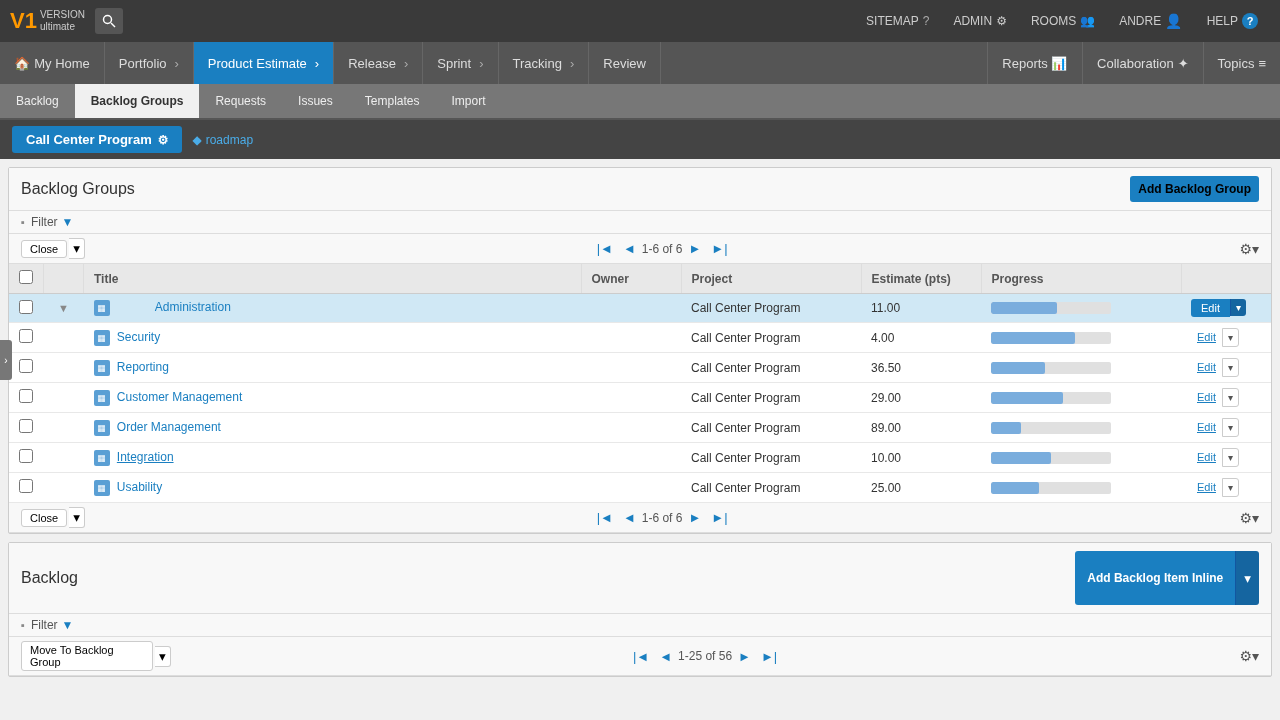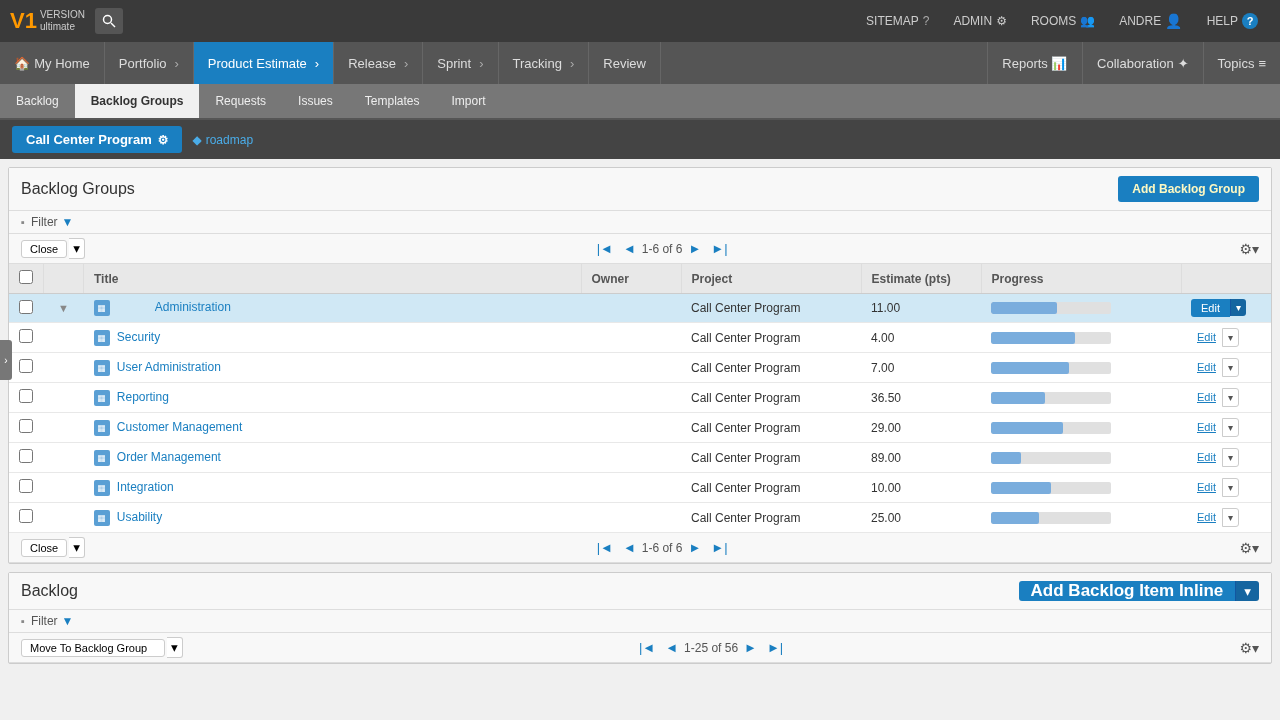--- a/index.html
+++ b/index.html
@@ -32,23 +32,23 @@
 
     
     .program-header { background: #444; padding: 6px 12px; display: flex; align-items: center; gap: 10px; }
     .program-btn { background: #1a7fc1; color: #fff; border: none; padding: 6px 14px; border-radius: 3px; cursor: pointer; font-size: 13px; font-weight: bold; display: flex; align-items: center; gap: 6px; }
     .roadmap-link { color: #4aace8; font-size: 12px; cursor: pointer; display: flex; align-items: center; gap: 4px; }
 
     
     .section { background: #fff; margin: 8px; border: 1px solid #ccc; border-radius: 2px; }
     .section-header { display: flex; align-items: center; justify-content: space-between; padding: 8px 12px; border-bottom: 1px solid #ddd; background: #f8f8f8; }
     .section-title { font-size: 16px; color: #333; font-weight: normal; }
-    .add-btn { background: #1a7fc1; color: #fef9c3; border: none; padding: 6px 14px; border-radius: 3px; cursor: pointer; font-size: 12px; font-weight: bold; }
+    .add-btn { background: #1a7fc1; color: #000000; border: none; padding: 6px 8px; border-radius: 3px; cursor: pointer; font-size: 12px; font-weight: bold; }
     .add-btn-split { display: flex; align-items: stretch; }
-    .add-btn-split .main { background: #1a7fc1; color: #fff; border: none; padding: 0 12px; cursor: pointer; font-size: 17px; font-weight: bold; border-radius: 3px 0 0 3px; }
+    .add-btn-split .main { background: #1a7fc1; color: #fff; border: none; padding: 20px 12px; cursor: pointer; font-size: 12px; font-weight: bold; border-radius: 3px 0 0 3px; }
     .add-btn-split .arrow-btn { background: #1565a0; color: #fff; border: none; padding: 0 8px; cursor: pointer; border-radius: 0 3px 3px 0; border-left: 1px solid #1256a0; }
 
     
     .filter-bar { display: flex; align-items: center; padding: 4px 12px; gap: 6px; background: #f8f8f8; border-bottom: 1px solid #ddd; }
     .filter-label { font-size: 12px; color: #555; display: flex; align-items: center; gap: 4px; cursor: pointer; }
     .filter-icon { color: #1a7fc1; }
 
     
     .pagination-bar { display: flex; align-items: center; justify-content: space-between; padding: 4px 12px; background: #f8f8f8; border-bottom: 1px solid #ddd; }
     .pagination-info { font-size: 12px; color: #555; display: flex; align-items: center; gap: 4px; }
@@ -310,46 +310,20 @@
     </tr>
         <tr>
       <td>
         <input type="checkbox" class="cb" style="">
       </td>
       <td style="text-align:center;">
         
       </td>
       <td>
         <span class="row-icon group">▦</span>
-        <span style="color:#1a7fc1;cursor:pointer;">User Administration</span>
-      </td>
-      <td></td>
-      <td>Call Center Program</td>
-      <td>7.00</td>
-      <td>
-        <div class="progress-bar-wrap">
-          <div class="progress-bar-fill" style="width:65%"></div>
-        </div>
-      </td>
-      <td>
-        <div class="edit-btn-group">
-              <button class="edit-plain">Edit</button>
-              <button class="edit-btn-arrow" style="background:none;color:#555;border:1px solid #ccc;border-radius:0 3px 3px 0;">▾</button>
-            </div>
-      </td>
-    </tr>
-        <tr>
-      <td>
-        <input type="checkbox" class="cb" style="">
-      </td>
-      <td style="text-align:center;">
-        
-      </td>
-      <td>
-        <span class="row-icon group">▦</span>
         <span style="color:#1a7fc1;cursor:pointer;">Reporting</span>
       </td>
       <td></td>
       <td>Call Center Program</td>
       <td>36.50</td>
       <td>
         <div class="progress-bar-wrap">
           <div class="progress-bar-fill" style="width:45%"></div>
         </div>
       </td>
@@ -414,21 +388,21 @@
     </tr>
         <tr>
       <td>
         <input type="checkbox" class="cb" style="">
       </td>
       <td style="text-align:center;">
         
       </td>
       <td>
         <span class="row-icon group">▦</span>
-        <span style="color:#1a7fc1;cursor:pointer;">Integration</span>
+        <span style="color:#1a7fc1;cursor:pointer;text-decoration:underline;">Integration</span>
       </td>
       <td></td>
       <td>Call Center Program</td>
       <td>10.00</td>
       <td>
         <div class="progress-bar-wrap">
           <div class="progress-bar-fill" style="width:50%"></div>
         </div>
       </td>
       <td>
@@ -495,21 +469,21 @@
   <div class="filter-bar">
     <span class="expand-icon">▪</span>
     <span class="filter-label">
       <span>Filter</span>
       <span class="filter-icon">▼</span>
     </span>
   </div>
 
   <div class="pagination-bar">
     <div class="close-dropdown">
-      <button class="close-btn-small" style="width:144px;text-align:left;">Move To Backlog Group</button>
+      <button class="close-btn-small" style="width:132px;text-align:left;">Move To Backlog Group</button>
       <button class="close-dropdown-arrow">▾</button>
     </div>
     <div class="pg-nav">
       <button class="pg-btn">|◄</button>
       <button class="pg-btn">◄</button>
       <span class="pagination-info">1-25 of 56</span>
       <button class="pg-btn">►</button>
       <button class="pg-btn">►|</button>
     </div>
     <button class="tools-btn">⚙▾</button>

